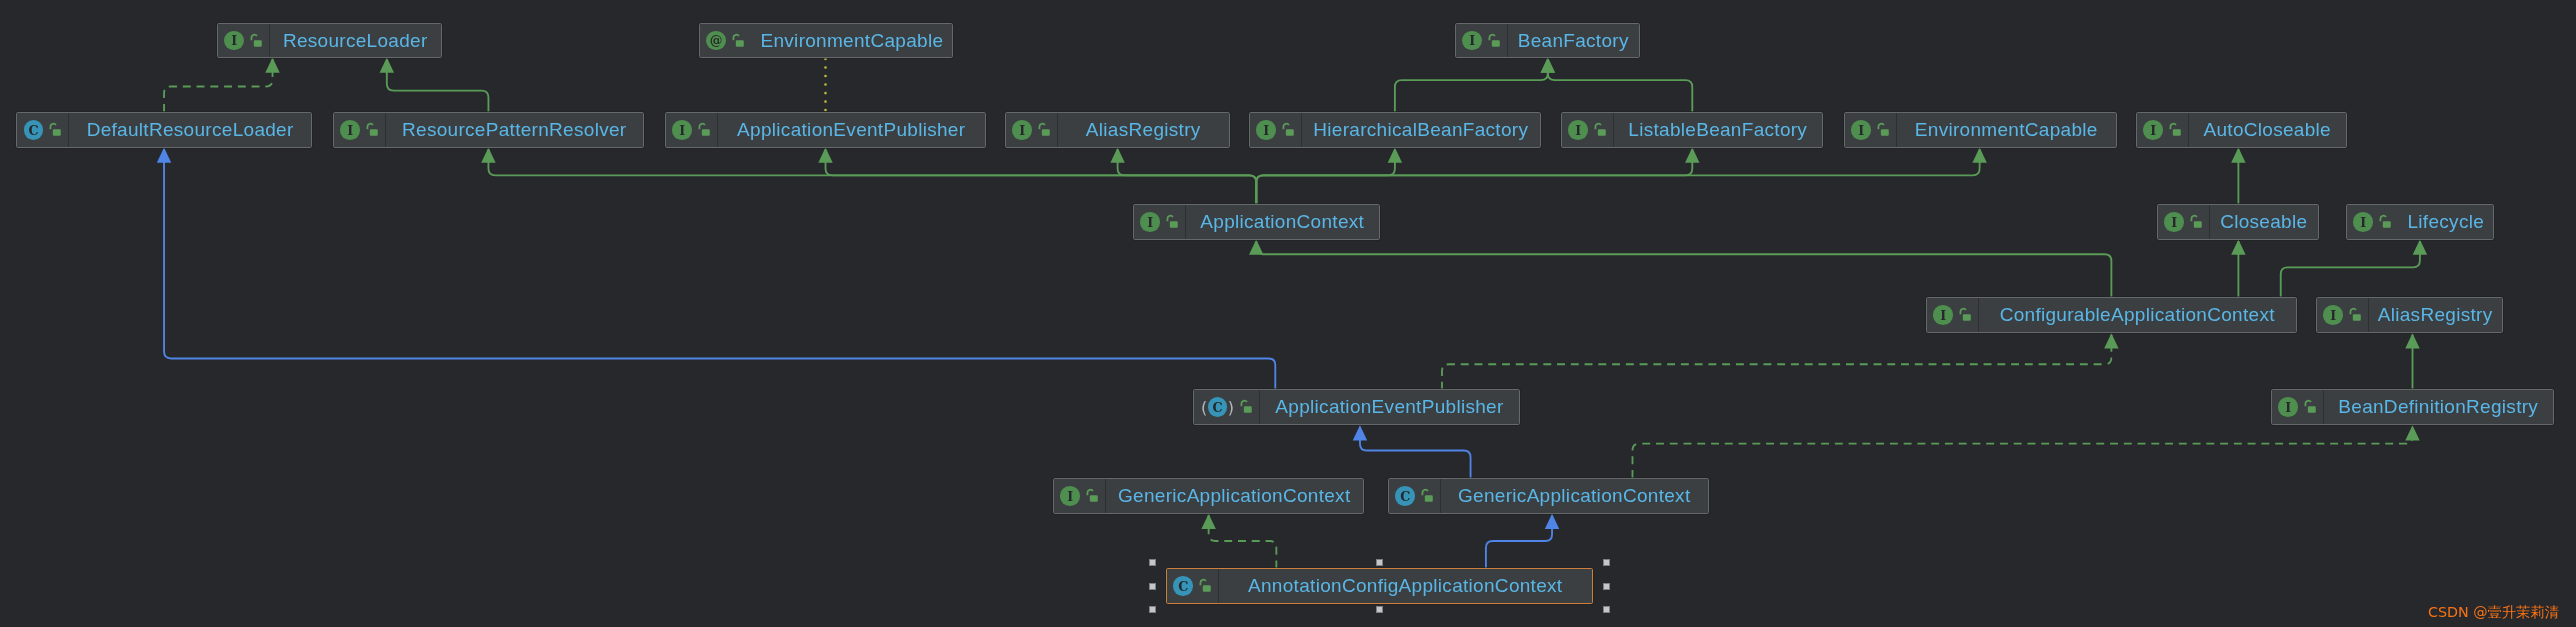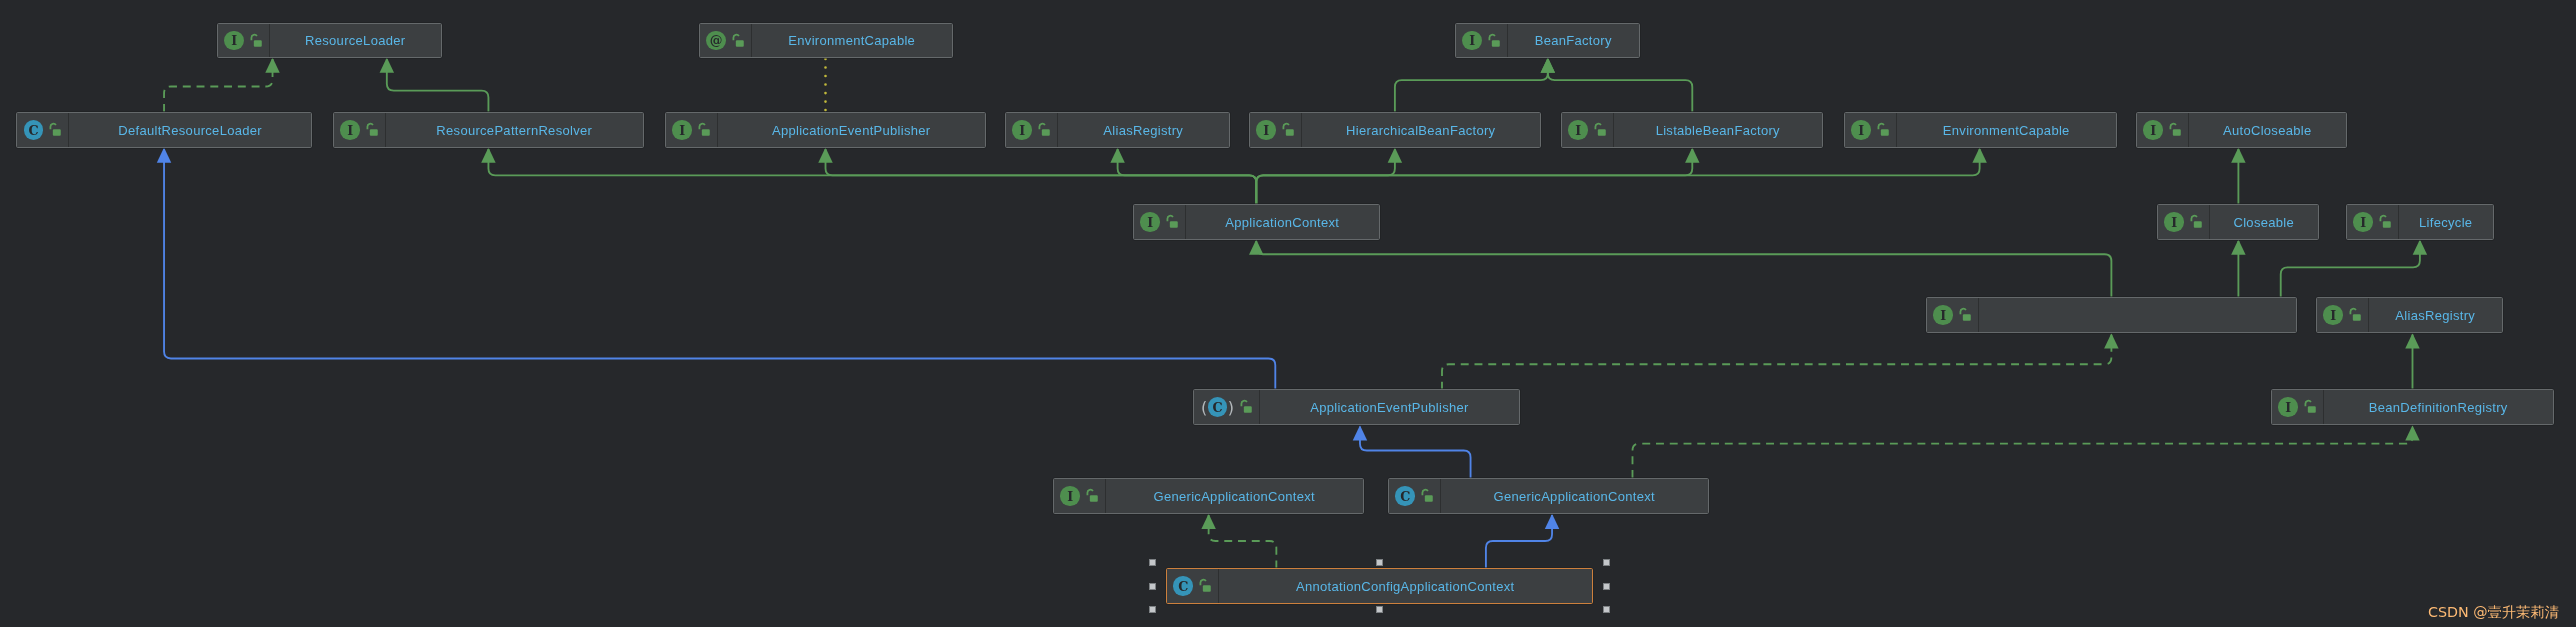--- a/index.html
+++ b/index.html
@@ -11,24 +11,24 @@
   .node.selected{border-color:#CD803D;}
   .iconwrap{display:flex;align-items:center;padding-left:6.4px;flex:0 0 auto;}
   .type-icon{width:19.6px;height:19.6px;border-radius:50%;display:flex;align-items:center;justify-content:center;
     font-family:"DejaVu Serif", serif;font-weight:bold;font-size:12.7px;color:#26282B;flex:0 0 auto;}
   .type-icon.iface,.type-icon.anno{background:#4E8E4E;}
   .type-icon.cls{background:#3594B8;}
   .paren{display:none;color:#B3B8BB;font-size:16px;font-family:"DejaVu Sans", sans-serif;margin:0 0.5px;}
   .node.abstract .paren{display:inline;}
   .lock{margin-left:4.8px;flex:0 0 auto;}
   .divider{width:0.5px;align-self:stretch;background:rgba(0,0,0,0.25);margin-left:6.4px;}
-  .label{flex:1;text-align:center;color:#59B7E8;font-size:13px;letter-spacing:0.3px;
+  .label{flex:1;text-align:center;color:#59B7E8;font-size:19px;letter-spacing:0.3px;
     padding:0 9.5px;white-space:nowrap;}
   .handle{position:absolute;width:7.4px;height:7.4px;background:#C4C7CA;border:0.5px solid #7d8184;box-sizing:border-box;}
-  #watermark{position:absolute;right:17px;bottom:6.4px;color:#fdba74;font-size:14.3px;
+  #watermark{position:absolute;right:17px;bottom:6.4px;color:#f97316;font-size:14.3px;
     font-family:"DejaVu Sans", sans-serif;}
 </style>
 </head>
 <body>
 
 <div id="canvas">
   <svg id="edges" viewBox="0 0 4868 1186">
     <defs>
       <marker id="arr-green" viewBox="0 0 12 12" refX="10.5" refY="6" markerWidth="10.5" markerHeight="9" orient="auto-start-reverse" markerUnits="strokeWidth">
         <path d="M0.5,0.8 L11.5,6 L0.5,11.2 z" fill="#5A9B58"></path>
@@ -263,20 +263,21 @@
     <span class="iconwrap">
 
       <span class="type-icon iface">I</span>
 
       <svg class="lock" width="13.8" height="16" viewBox="0 0 20 22">
         <path d="M3.5 10 V6.2 a4.4 4.4 0 0 1 8-2.5" fill="none" stroke="#5A9B58" stroke-width="2.6"></path>
         <rect x="7" y="10" width="11.5" height="9.5" rx="1.6" fill="#5A9B58"></rect>
       </svg>
     </span>
     <span class="divider"></span>
+    <span class="label">ConfigurableApplicationContext</span>
   </div>
 
   <div class="node" style="left: 2316px; top: 297px; width: 187px; height: 36px;">
     <span class="iconwrap">
 
       <span class="type-icon iface">I</span>
 
       <svg class="lock" width="13.8" height="16" viewBox="0 0 20 22">
         <path d="M3.5 10 V6.2 a4.4 4.4 0 0 1 8-2.5" fill="none" stroke="#5A9B58" stroke-width="2.6"></path>
         <rect x="7" y="10" width="11.5" height="9.5" rx="1.6" fill="#5A9B58"></rect>

